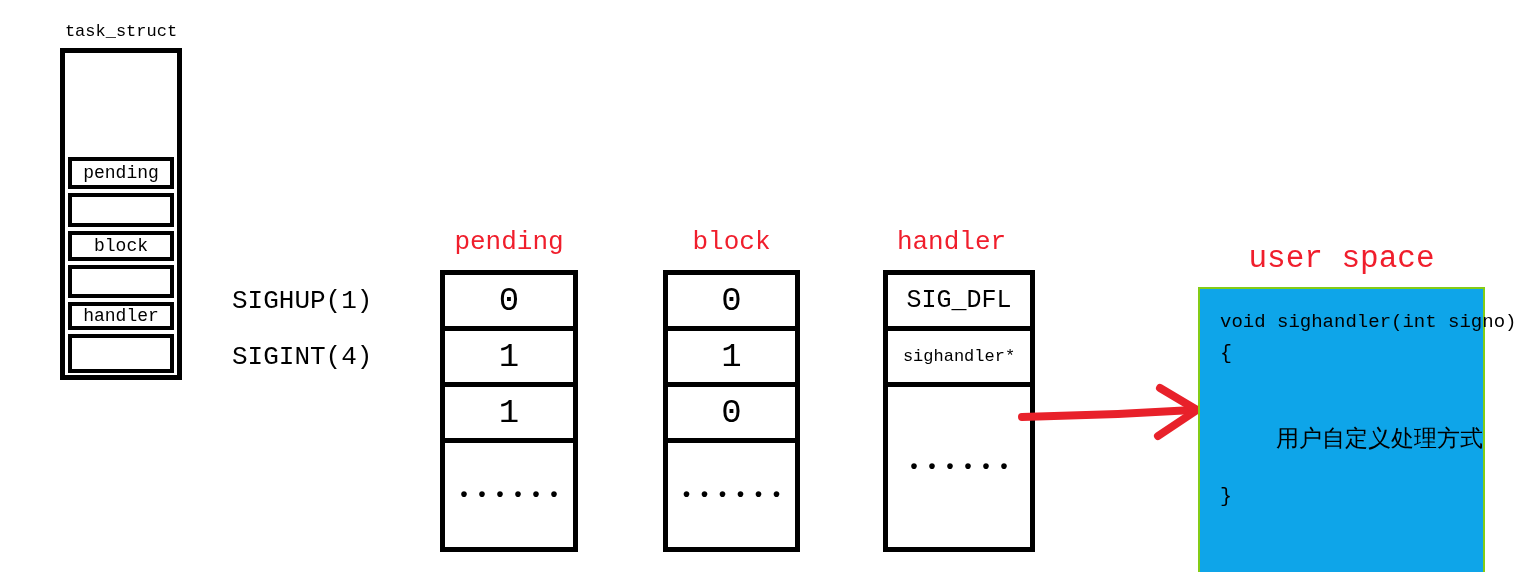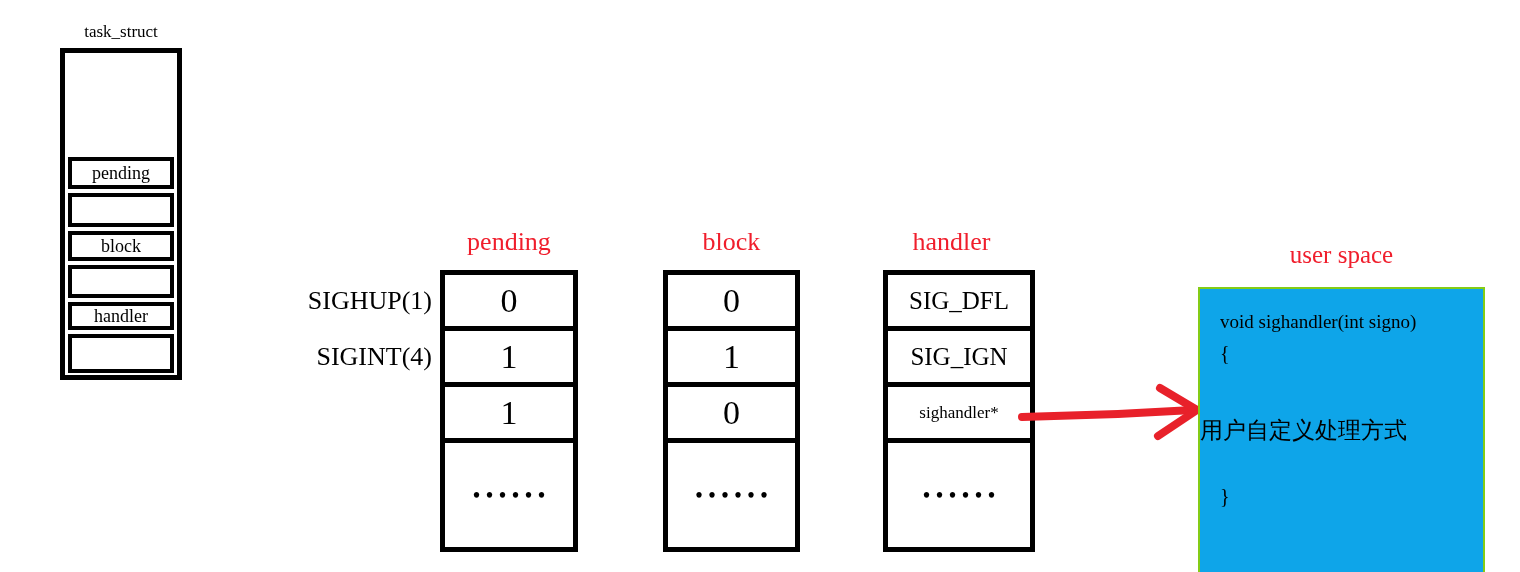--- a/index.html
+++ b/index.html
@@ -2,21 +2,21 @@
 <html style="--accent-red: #f01e2c; --arrow-red: #e8212a; --watermark-gray: #cbcbcb;"><head>
 <meta charset="utf-8">
 <style>
   * { box-sizing: border-box; margin: 0; padding: 0; }
   html, body { background: #ffffff; }
   .canvas {
     position: relative;
     width: 1520px;
     height: 572px;
     background: #ffffff;
-    font-family: Liberation Serif, serif;
+    font-family: Liberation Mono, monospace;
     color: #000;
     overflow: hidden;
   }
   .abs { position: absolute; }
 
   
   .ts-title {
     left: 60px; top: 22px; width: 122px;
     text-align: center; font-size: 17px; color: #000;
   }
@@ -29,21 +29,21 @@
   .ts-cell {
     border: 4px solid #000; margin: 2px 3px;
     display: flex; align-items: center; justify-content: center;
     font-size: 18px;
   }
   .ts-last { flex: 1; }
 
   
   .sig-label {
     left: 232px; width: 200px; height: 30px;
-    text-align: right; font-size: 26px; color: #000;
+    text-align: left; font-size: 26px; color: #000;
   }
 
   
   .col-title {
     top: 227px; text-align: center;
     font-size: 26px; color: var(--accent-red, #f01e2c);
   }
   .col-box {
     top: 270px; height: 282px;
     border: 5px solid #000;
@@ -59,30 +59,30 @@
   .col-row.small { font-size: 17px; }
   .col-row.dots {
     flex: 1; border-bottom: none;
     font-size: 20px; font-weight: bold;
     letter-spacing: 6px; text-indent: 6px;
   }
 
   
   .us-title {
     left: 1198px; top: 241px; width: 287px;
-    text-align: center; font-size: 25px; color: var(--accent-red, #f01e2c);
+    text-align: center; font-size: 31px; color: var(--accent-red, #f01e2c);
   }
   .us-box {
     left: 1198px; top: 287px; width: 287px; height: 314px;
     border: 2px solid #84cc16; background: #0ea5e9;
   }
   .us-sig   { position: absolute; left: 20px; top: 22px;  font-size: 19px; white-space: nowrap; }
   .us-open  { position: absolute; left: 20px; top: 53px;  font-size: 20px; }
-  .us-body  { position: absolute; left: 0; top: 126px; width: 100%;
-              text-align: left; font-size: 23px; }
+  .us-body  { position: absolute; left: 0; top: 134px; width: 100%;
+              text-align: right; font-size: 23px; }
   .us-close { position: absolute; left: 20px; top: 196px; font-size: 20px; }
 
   
   .arrow-svg { left: 1013px; top: 378px; width: 195px; height: 72px; }
   .arrow-svg path {
     fill: none; stroke: var(--arrow-red, #e8212a);
     stroke-width: 8; stroke-linecap: round; stroke-linejoin: round;
   }
 
   
@@ -123,21 +123,20 @@
   <div class="col-box abs" style="left:663px;width:137px">
     <div class="col-row num">0</div>
     <div class="col-row num">1</div>
     <div class="col-row num">0</div>
     <div class="col-row dots">••••••</div>
   </div>
 
   <div class="col-title abs" style="left:883px;width:137px">handler</div>
   <div class="col-box abs" style="left:883px;width:152px">
     <div class="col-row sym">SIG_DFL</div>
-    <div class="col-row sym">SIG_IGN</div>
     <div class="col-row small">sighandler*</div>
     <div class="col-row dots">••••••</div>
   </div>
 
   <svg class="arrow-svg abs" viewBox="0 0 195 72" aria-hidden="true">
     <path d="M 9 39 L 105 36 L 180 32"></path>
     <path d="M 147 10 L 184 32 L 145 58"></path>
   </svg>
 
   <div class="us-title abs">user space</div>

